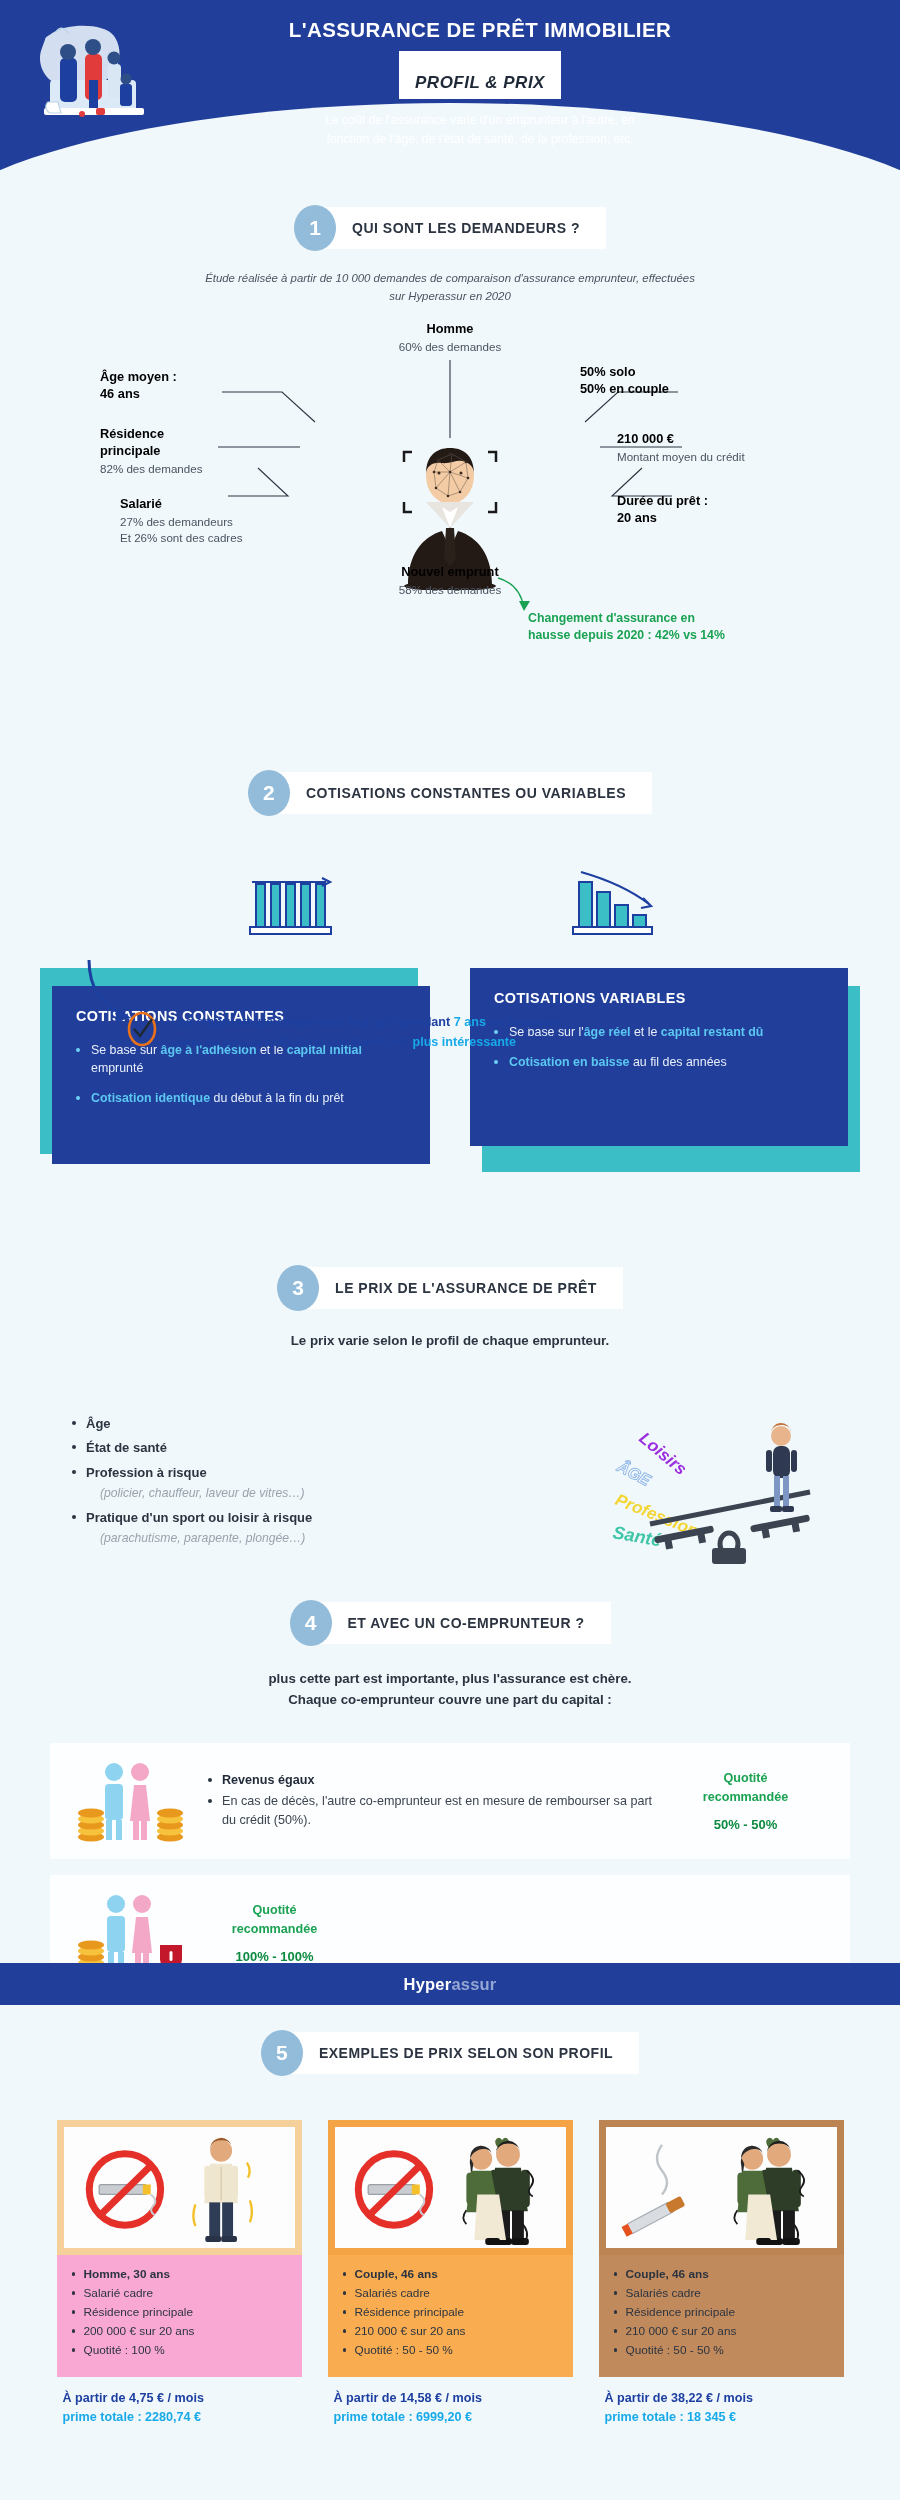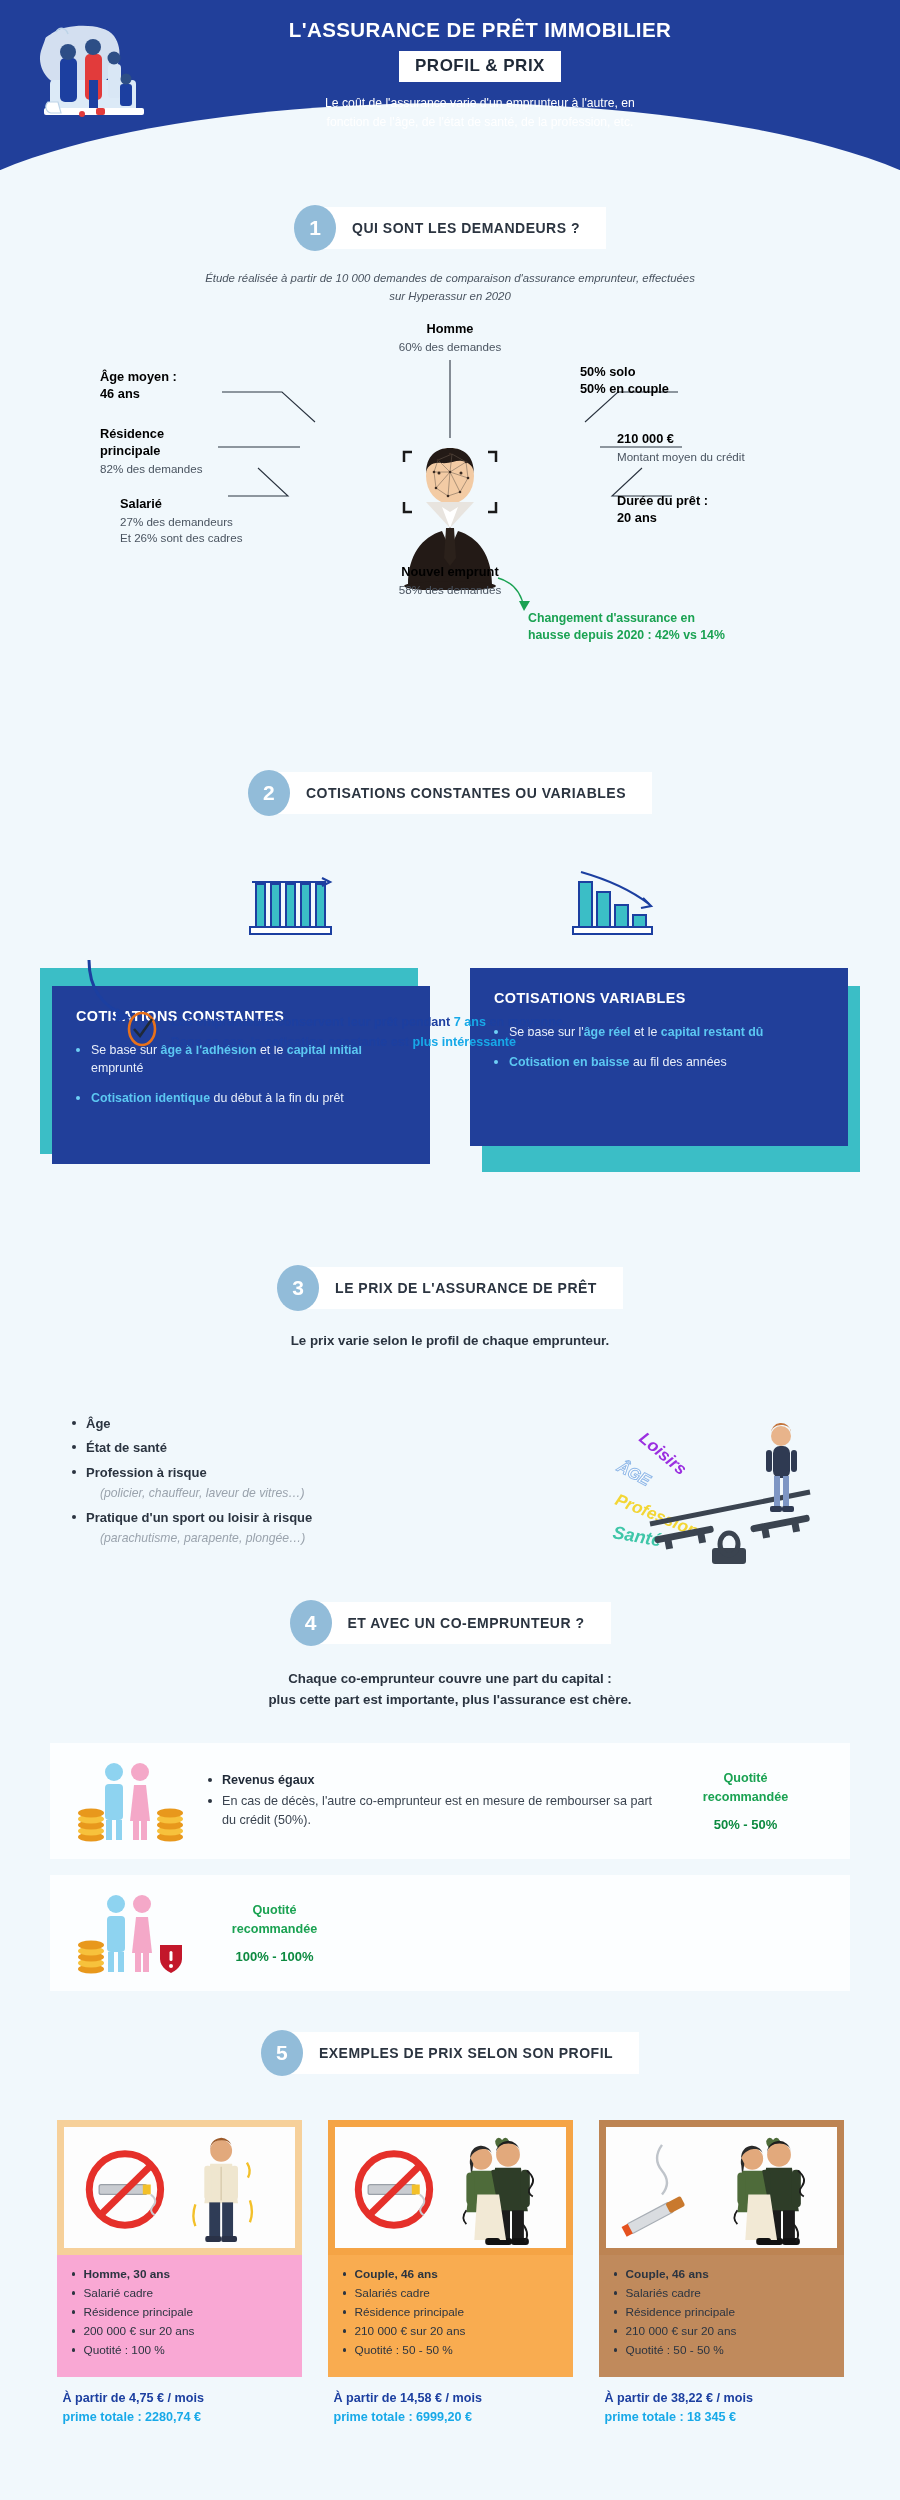--- a/index.html
+++ b/index.html
@@ -22,21 +22,21 @@
     background:#F1F8FC;border-radius:50% 50% 0 0 / 100% 100% 0 0;
   }
   .hero-inner{position:relative;z-index:3;padding-top:18px;text-align:center;}
   .hero-title{
     font-size:20.5px;font-weight:bold;letter-spacing:.4px;color:#fff;
     margin-left:60px;
   }
   .hero-badge{
     display:inline-block;background:#fff;color:#1F2937;
     font-size:17px;font-weight:bold;letter-spacing:.5px;
-    padding:5px 16px 6px;margin:9px 0 0 60px;
+    padding:22px 16px 6px;margin:9px 0 0 60px;font-style:italic;
   }
   .hero-sub{
     color:#fff;font-size:12.2px;line-height:1.55;margin:12px 0 0 60px;
     font-weight:500;
   }
   .hero-art{
     position:absolute;left:30px;top:18px;width:130px;height:110px;z-index:4;
   }
 
   
@@ -428,22 +428,22 @@
       </div>
     </div>
   </div>
 
   <div class="s4">
     <div class="sec-head">
       <div class="sec-num">4</div>
       <div class="sec-bar">ET AVEC UN CO-EMPRUNTEUR ?</div>
     </div>
     <div class="s4-sub">
+      <div>plus cette part est importante, plus l'assurance est chère.</div>
       <div>Chaque co-emprunteur couvre une part du capital :</div>
-      <div>plus cette part est importante, plus l'assurance est chère.</div>
     </div>
 
     <div style="margin-top:32px">
       <div class="row-card">
         <div class="row-art">
           <svg viewBox="0 0 120 84" width="120" height="84">
             <g fill="#8ED3F0">
               <circle cx="42" cy="13" r="9"></circle>
                 <rect x="33" y="25" width="18" height="36" rx="4"></rect>
               <rect x="34" y="61" width="6" height="20"></rect>
@@ -675,14 +675,19 @@
         </div>
         <div class="price-foot">
           <div class="m">À partir de 38,22 € / mois</div>
           <div class="tt">prime totale : 18 345 €</div>
         </div>
       </div>
 
     </div>
   </div>
 
+  <div class="footer">
+    <div class="lg">
+      <span class="a">Hyper</span><span class="b">assur</span>
+    </div>
+  </div>
 
 </div>
 
 </body></html>

